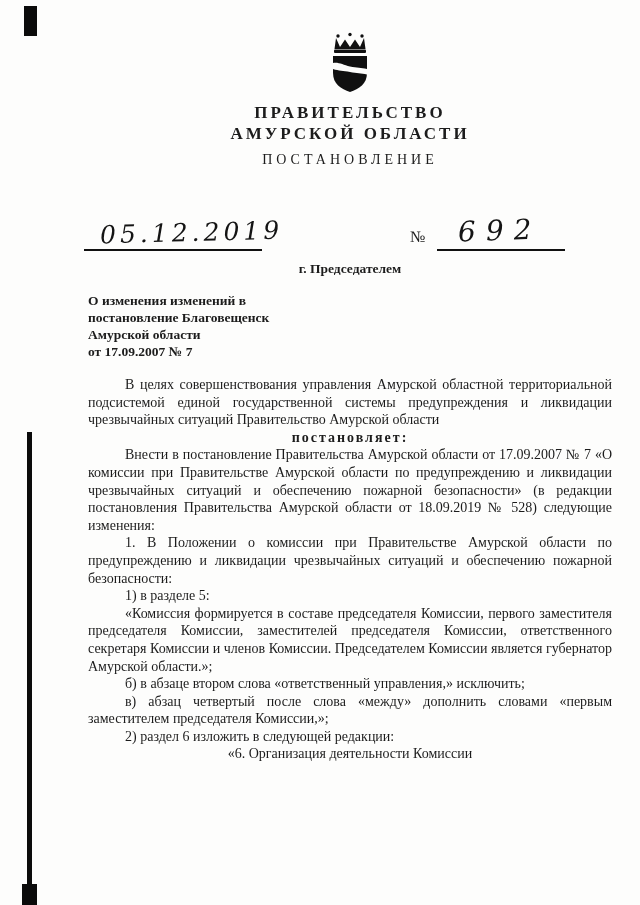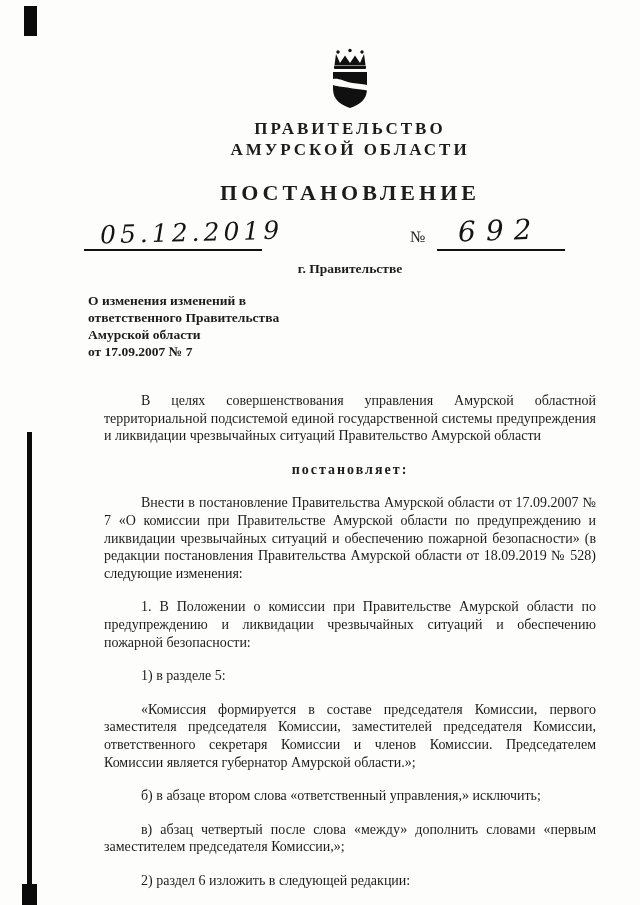--- a/index.html
+++ b/index.html
@@ -16,38 +16,38 @@
 
   
   .artifact { position: absolute; background: #0b0b0b; }
   .artifact-top-left   { left: 24px; top: 6px;   width: 13px; height: 30px; }
   .artifact-left-bar   { left: 27px; top: 432px; width: 5px;  height: 455px; }
   .artifact-bottom-left{ left: 22px; top: 884px; width: 15px; height: 21px; }
 
   
   .header {
     position: absolute;
-    left: 60px; top: 48px;
+    left: 60px; top: 32px;
     width: 580px;
     text-align: center;
   }
   .emblem { display: inline-block; width: 46px; height: 60px; }
   .org-line {
     font-weight: bold;
     font-size: 17px;
     letter-spacing: 3px;
     line-height: 21px;
     margin: 0;
   }
   .org-line.first { margin-top: 6px; }
   .doc-type {
-    font-weight: bold;
-    font-size: 22px;
+    font-weight: normal;
+    font-size: 14px;
     letter-spacing: 4px;
-    margin-top: 20px;
+    margin-top: 8px;
   }
 
   
   .handwriting {
     font-family: "DejaVu Serif", serif;
     font-style: italic;
     color: #141414;
   }
   .hw-date {
     position: absolute;
@@ -103,21 +103,21 @@
 
   
   .body {
     position: absolute;
     left: 88px; top: 376px;
     width: 524px;
     font-size: 14px;
     line-height: 17.6px;
     text-align: justify;
   }
-  .body p { margin: 16px; }
+  .body p { margin: 0; }
   .body p.ind { text-indent: 37px; }
   .body p.post { font-weight: bold; letter-spacing: 2px; text-align: center; }
   .body p.center { text-align: center; text-indent: 0; }
 </style>
 </head>
 <body>
 
 <div class="page">
 
   <div class="artifact artifact-top-left"></div>
@@ -142,34 +142,35 @@
     <div class="org-line">АМУРСКОЙ ОБЛАСТИ</div>
     <div class="doc-type">ПОСТАНОВЛЕНИЕ</div>
   </div>
 
   <div class="handwriting hw-date">05.12.2019</div>
   <div class="date-underline"></div>
   <div class="num-sign">№</div>
   <div class="handwriting hw-number">692</div>
   <div class="number-underline"></div>
 
-  <div class="city">г. Правительстве</div>
+  <div class="city">г. Председателем</div>
 
   <div class="subject">
     <div>О изменения изменений в</div>
-    <div>ответственного Правительства</div>
+    <div>постановление Благовещенск</div>
     <div>Амурской области</div>
     <div>от 17.09.2007 № 7</div>
   </div>
 
   <div class="body">
     <p class="ind">В целях совершенствования управления Амурской областной территориальной подсистемой единой государственной системы предупреждения и ликвидации чрезвычайных ситуаций Правительство Амурской области</p>
     <p class="post">постановляет:</p>
     <p class="ind">Внести в постановление Правительства Амурской области от 17.09.2007 № 7 «О комиссии при Правительстве Амурской области по предупреждению и ликвидации чрезвычайных ситуаций и обеспечению пожарной безопасности» (в редакции постановления Правительства Амурской области от 18.09.2019 № 528) следующие изменения:</p>
     <p class="ind">1. В Положении о комиссии при Правительстве Амурской области по предупреждению и ликвидации чрезвычайных ситуаций и обеспечению пожарной безопасности:</p>
     <p class="ind">1) в разделе 5:</p>
     <p class="ind">«Комиссия формируется в составе председателя Комиссии, первого заместителя председателя Комиссии, заместителей председателя Комиссии, ответственного секретаря Комиссии и членов Комиссии. Председателем Комиссии является губернатор Амурской области.»;</p>
     <p class="ind">б) в абзаце втором слова «ответственный управления,» исключить;</p>
     <p class="ind">в) абзац четвертый после слова «между» дополнить словами «первым заместителем председателя Комиссии,»;</p>
     <p class="ind">2) раздел 6 изложить в следующей редакции:</p>
+    <p class="center">«6. Организация деятельности Комиссии</p>
   </div>
 
 </div>
 
 </body></html>

